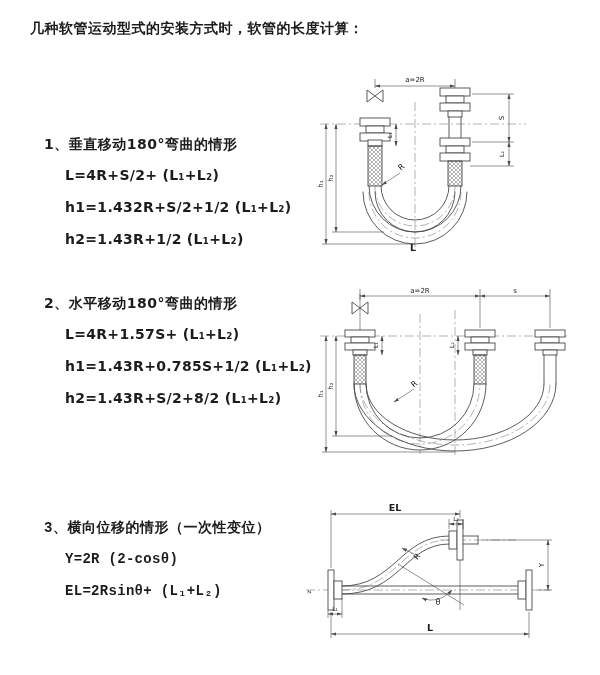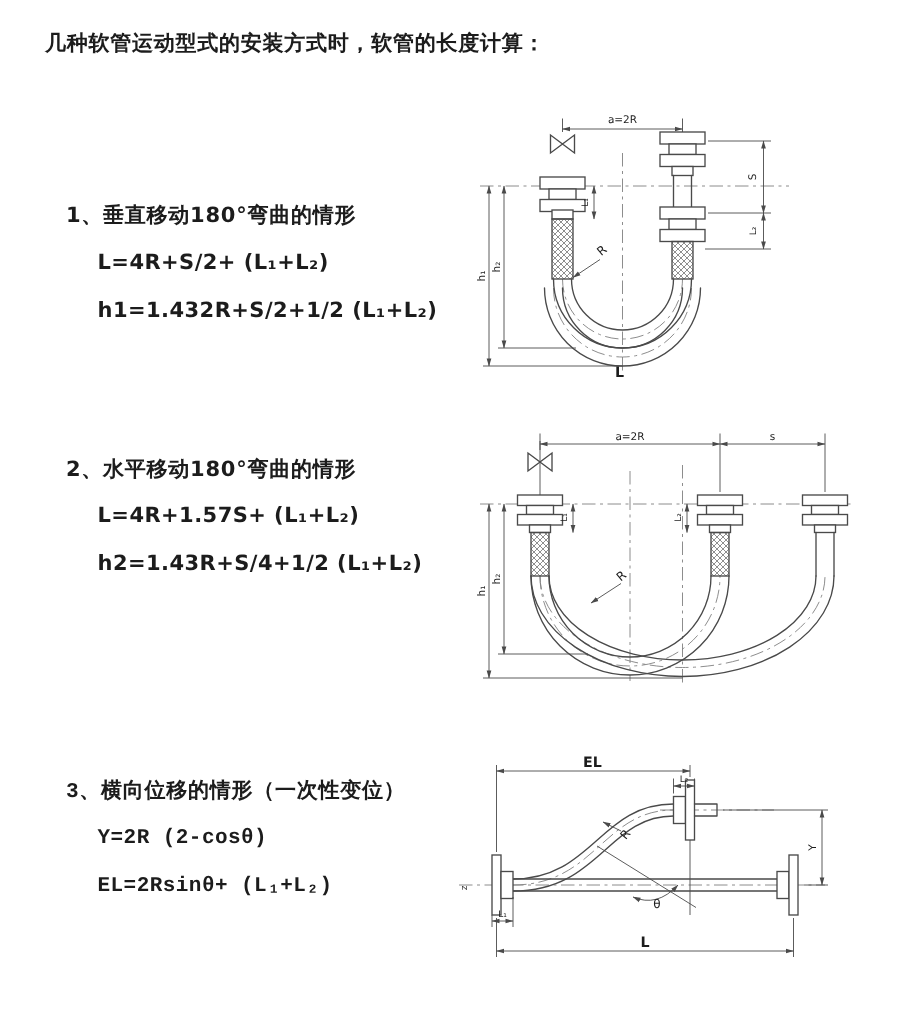--- a/index.html
+++ b/index.html
@@ -31,20 +31,21 @@
 <body>
 
 <div class="page">
 
   <div class="doc-title">几种软管运动型式的安装方式时，软管的长度计算：</div>
 
   <div class="sec" style="top:103px;margin-top:26px;">
     <div class="heading">1、垂直移动180°弯曲的情形</div>
     <div class="formula">L=4R+S/2+ (L₁+L₂)</div>
     <div class="formula">h1=1.432R+S/2+1/2 (L₁+L₂)</div>
+    <div class="formula">h2=1.43R+1/2 (L₁+L₂)</div>
   </div>
 
   <svg class="diagram" style="left:312px; top:74px;" width="280" height="180" viewBox="0 0 280 180">
     <defs>
       <marker id="ar1" viewBox="0 0 10 8" refX="9.5" refY="4" markerWidth="9" markerHeight="7" orient="auto-start-reverse">
         <path d="M0 1 L10 4 L0 7 Z" fill="#4a4a4a"></path>
       </marker>
       <pattern id="hp1" width="4" height="4" patternUnits="userSpaceOnUse">
         <path d="M0 4 L4 0 M0 0 L4 4" stroke="#6a6a6a" stroke-width="0.5"></path>
       </pattern>
@@ -106,24 +107,25 @@
       <text class="dt" x="192" y="44" transform="rotate(-90 192 44)">S</text>
       <text class="dt sm" x="192" y="80" transform="rotate(-90 192 80)">L₂</text>
       <text class="dt sm" x="80" y="61" transform="rotate(-90 80 61)">L₁</text>
       <text class="dt" x="11" y="110" transform="rotate(-90 11 110)">h₁</text>
       <text class="dt" x="21" y="104" transform="rotate(-90 21 104)">h₂</text>
       <text class="dt md" x="91" y="95" transform="rotate(-40 91 95)">R</text>
       <text class="dt big" x="101" y="177">L</text>
     </g>
   </svg>
 
-  <div class="sec" style="top:298px;">
+  <div class="sec" style="top:288px;">
     <div class="heading">2、水平移动180°弯曲的情形</div>
     <div class="formula">L=4R+1.57S+ (L₁+L₂)</div>
-    <div class="formula">h2=1.43R+S/4+1/2 (L₁+L₂)</div>
+    <div class="formula">h1=1.43R+0.785S+1/2 (L₁+L₂)</div>
+    <div class="formula">h2=1.43R+S/2+8/2 (L₁+L₂)</div>
   </div>
 
   <svg class="diagram" style="left:312px; top:284px;" width="280" height="175" viewBox="0 0 280 175">
     <defs>
       <marker id="ar2" viewBox="0 0 10 8" refX="9.5" refY="4" markerWidth="9" markerHeight="7" orient="auto-start-reverse">
         <path d="M0 1 L10 4 L0 7 Z" fill="#4a4a4a"></path>
       </marker>
       <pattern id="hp2" width="4" height="4" patternUnits="userSpaceOnUse">
         <path d="M0 4 L4 0 M0 0 L4 4" stroke="#6a6a6a" stroke-width="0.5"></path>
       </pattern>

